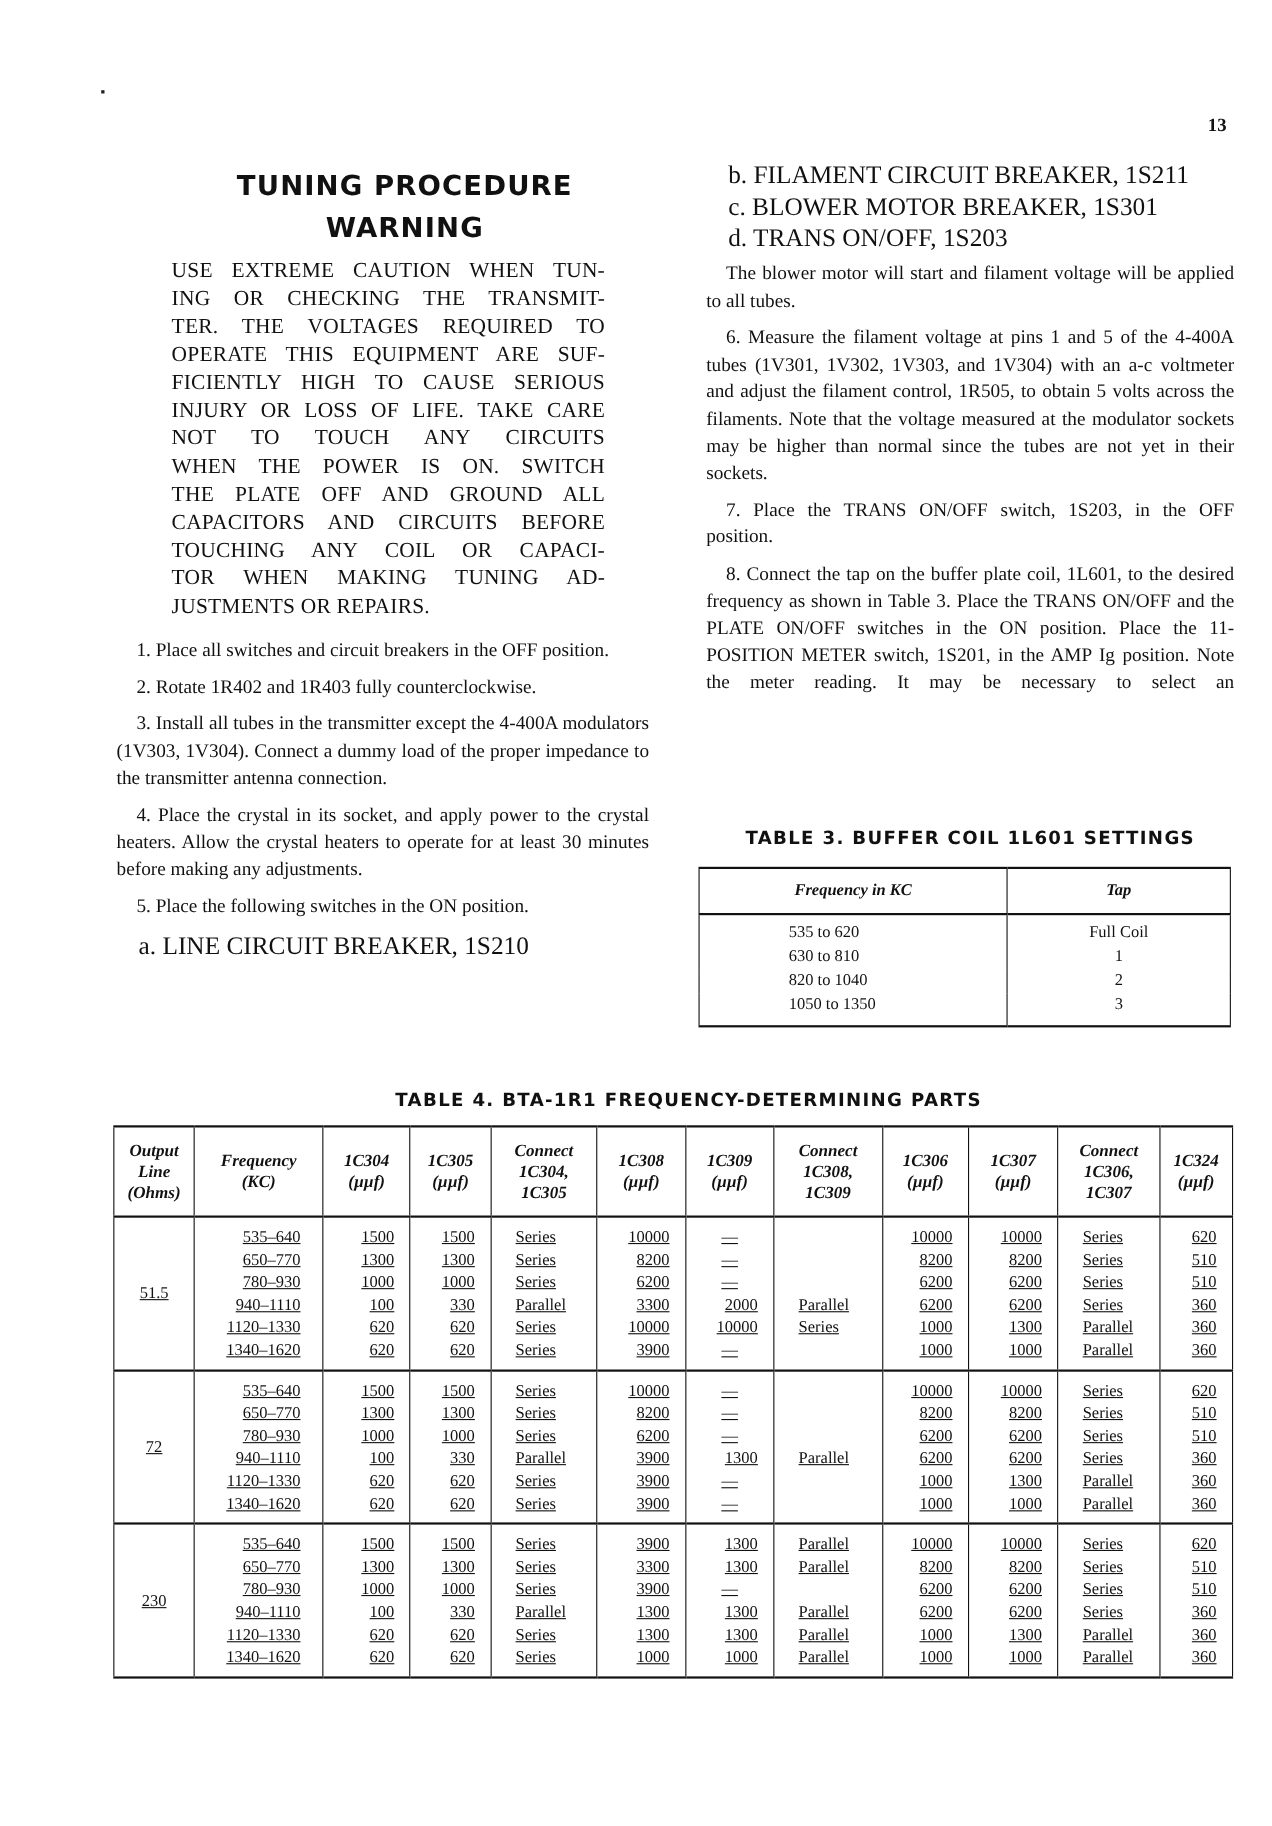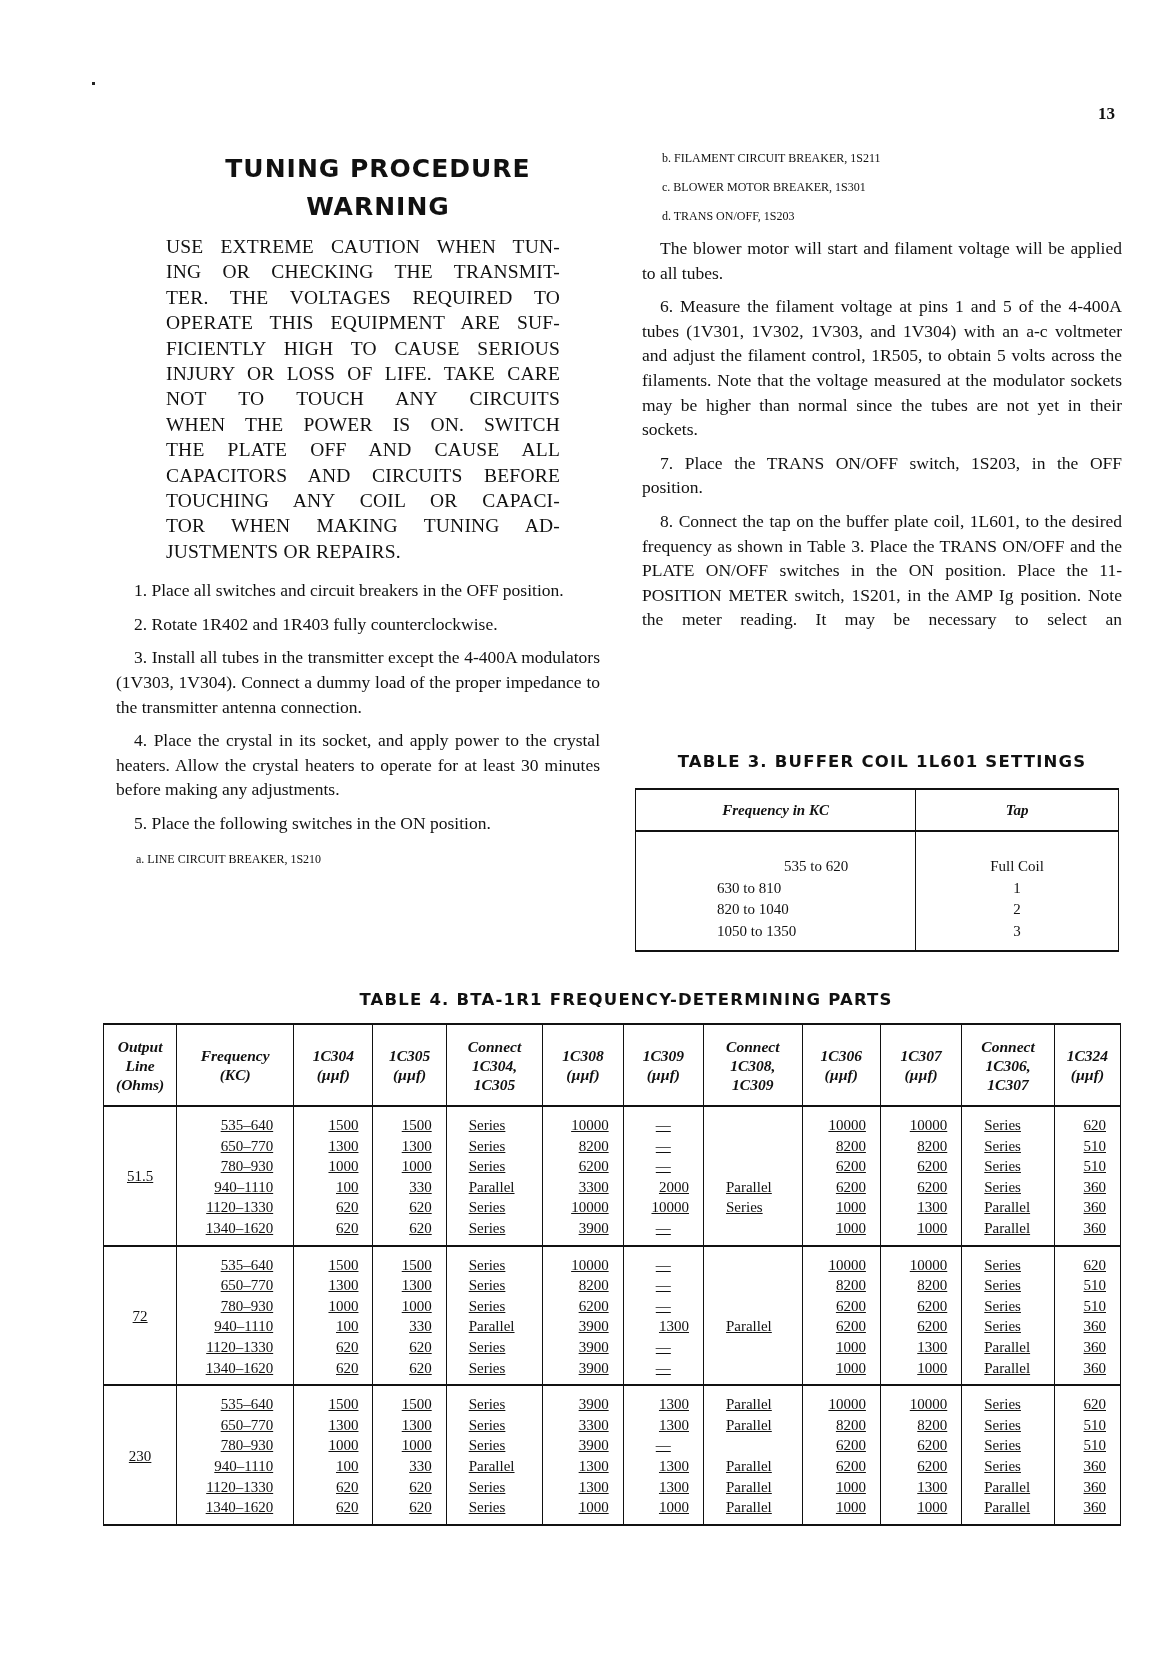--- a/index.html
+++ b/index.html
@@ -3,58 +3,58 @@
 <meta charset="utf-8">
 <style>
   html, body { margin: 0; padding: 0; background: #ffffff; }
   body {
     width: 1156px; height: 1660px; position: relative; overflow: hidden;
     font-family: "Liberation Serif", "DejaVu Serif", serif; color: #111;
   }
   .page-number { position: absolute; top: 104px; left: 1098px; font-size: 17px; font-weight: bold; }
   .dot { position: absolute; width: 3px; height: 3px; background: #222; }
 
-  .col-left { position: absolute; left: 116px; top: 150px; width: 484px; }
+  .col-left { position: absolute; left: 106px; top: 150px; width: 484px; }
   .col-right { position: absolute; left: 642px; top: 150px; width: 480px; }
 
   .heading {
     font-family: "DejaVu Sans", "Liberation Sans", sans-serif;
     font-weight: bold; font-size: 25px; letter-spacing: 1px; text-align: center; margin: 0;
   }
   .heading.h1 { margin-left: 40px; line-height: 38px; }
   .heading.h2 { margin-left: 40px; line-height: 38px; margin-bottom: 8px; }
 
   .warning {
     margin-left: 50px; width: 394px; font-size: 19.5px; line-height: 25.4px;
     text-align: justify; text-align-last: justify; letter-spacing: 0.2px;
   }
   .warning .line { display: block; text-align: justify; text-align-last: justify; }
   .warning .line.last { text-align-last: left; }
 
   p.para {
     margin: 0 0 9px 0; font-size: 17.5px; line-height: 24.6px; text-align: justify; text-indent: 18px;
   }
-  .sub-item { font-size: 12px; line-height: 29px; margin-left: 20px; }
+  .sub-item { font-size: 23px; line-height: 29px; margin-left: 20px; }
 
   .table-title {
     font-family: "DejaVu Sans", "Liberation Sans", sans-serif; font-weight: bold; font-size: 16.5px;
     letter-spacing: 1.2px; text-align: center;
   }
 
   
   .t3-title { position: absolute; left: 642px; top: 752px; width: 480px; }
   table.t3 {
     position: absolute; left: 635px; top: 788px; width: 484px; border-collapse: collapse;
     font-size: 15px;
   }
   table.t3 th { font-style: italic; font-weight: bold; font-size: 15px; height: 40px;
     border-top: 2px solid #111; border-bottom: 2px solid #111; }
   table.t3 td, table.t3 th { border-left: 1.5px solid #111; border-right: 1.5px solid #111; text-align: center; padding: 0; }
   table.t3 tbody tr:last-child td { border-bottom: 2px solid #111; padding-bottom: 8px; }
-  table.t3 tbody tr:first-child td { padding-top: 24px; text-align: center; }
+  table.t3 tbody tr:first-child td { padding-top: 6px; }
   table.t3 td { line-height: 21.5px; }
   table.t3 td.freq { text-align: left; padding-left: 81px; }
 
   
   .t4-title { position: absolute; left: 116px; top: 990px; width: 1020px; }
   table.t4 {
     position: absolute; left: 103px; top: 1023px; width: 1018px; border-collapse: collapse;
     font-size: 15px;
   }
   table.t4 th {
@@ -84,21 +84,21 @@
   <h2 class="heading h2">WARNING</h2>
   <div class="warning" id="warning-block">
       <span class="line">USE EXTREME CAUTION WHEN TUN-</span>
       <span class="line">ING OR CHECKING THE TRANSMIT-</span>
       <span class="line">TER. THE VOLTAGES REQUIRED TO</span>
       <span class="line">OPERATE THIS EQUIPMENT ARE SUF-</span>
       <span class="line">FICIENTLY HIGH TO CAUSE SERIOUS</span>
       <span class="line">INJURY OR LOSS OF LIFE. TAKE CARE</span>
       <span class="line">NOT TO TOUCH ANY CIRCUITS</span>
       <span class="line">WHEN THE POWER IS ON. SWITCH</span>
-      <span class="line">THE PLATE OFF AND CAUSE ALL</span>
+      <span class="line">THE PLATE OFF AND GROUND ALL</span>
       <span class="line">CAPACITORS AND CIRCUITS BEFORE</span>
       <span class="line">TOUCHING ANY COIL OR CAPACI-</span>
       <span class="line">TOR WHEN MAKING TUNING AD-</span>
       <span class="line last">JUSTMENTS OR REPAIRS.</span>
     </div>
   <div style="height:14px"></div>
   <div id="left-steps">
       <p class="para">1. Place all switches and circuit breakers in the OFF position.</p>
       <p class="para">2. Rotate 1R402 and 1R403 fully counterclockwise.</p>
       <p class="para">3. Install all tubes in the transmitter except the 4-400A modulators (1V303, 1V304). Connect a dummy load of the proper impedance to the transmitter antenna connection.</p>

